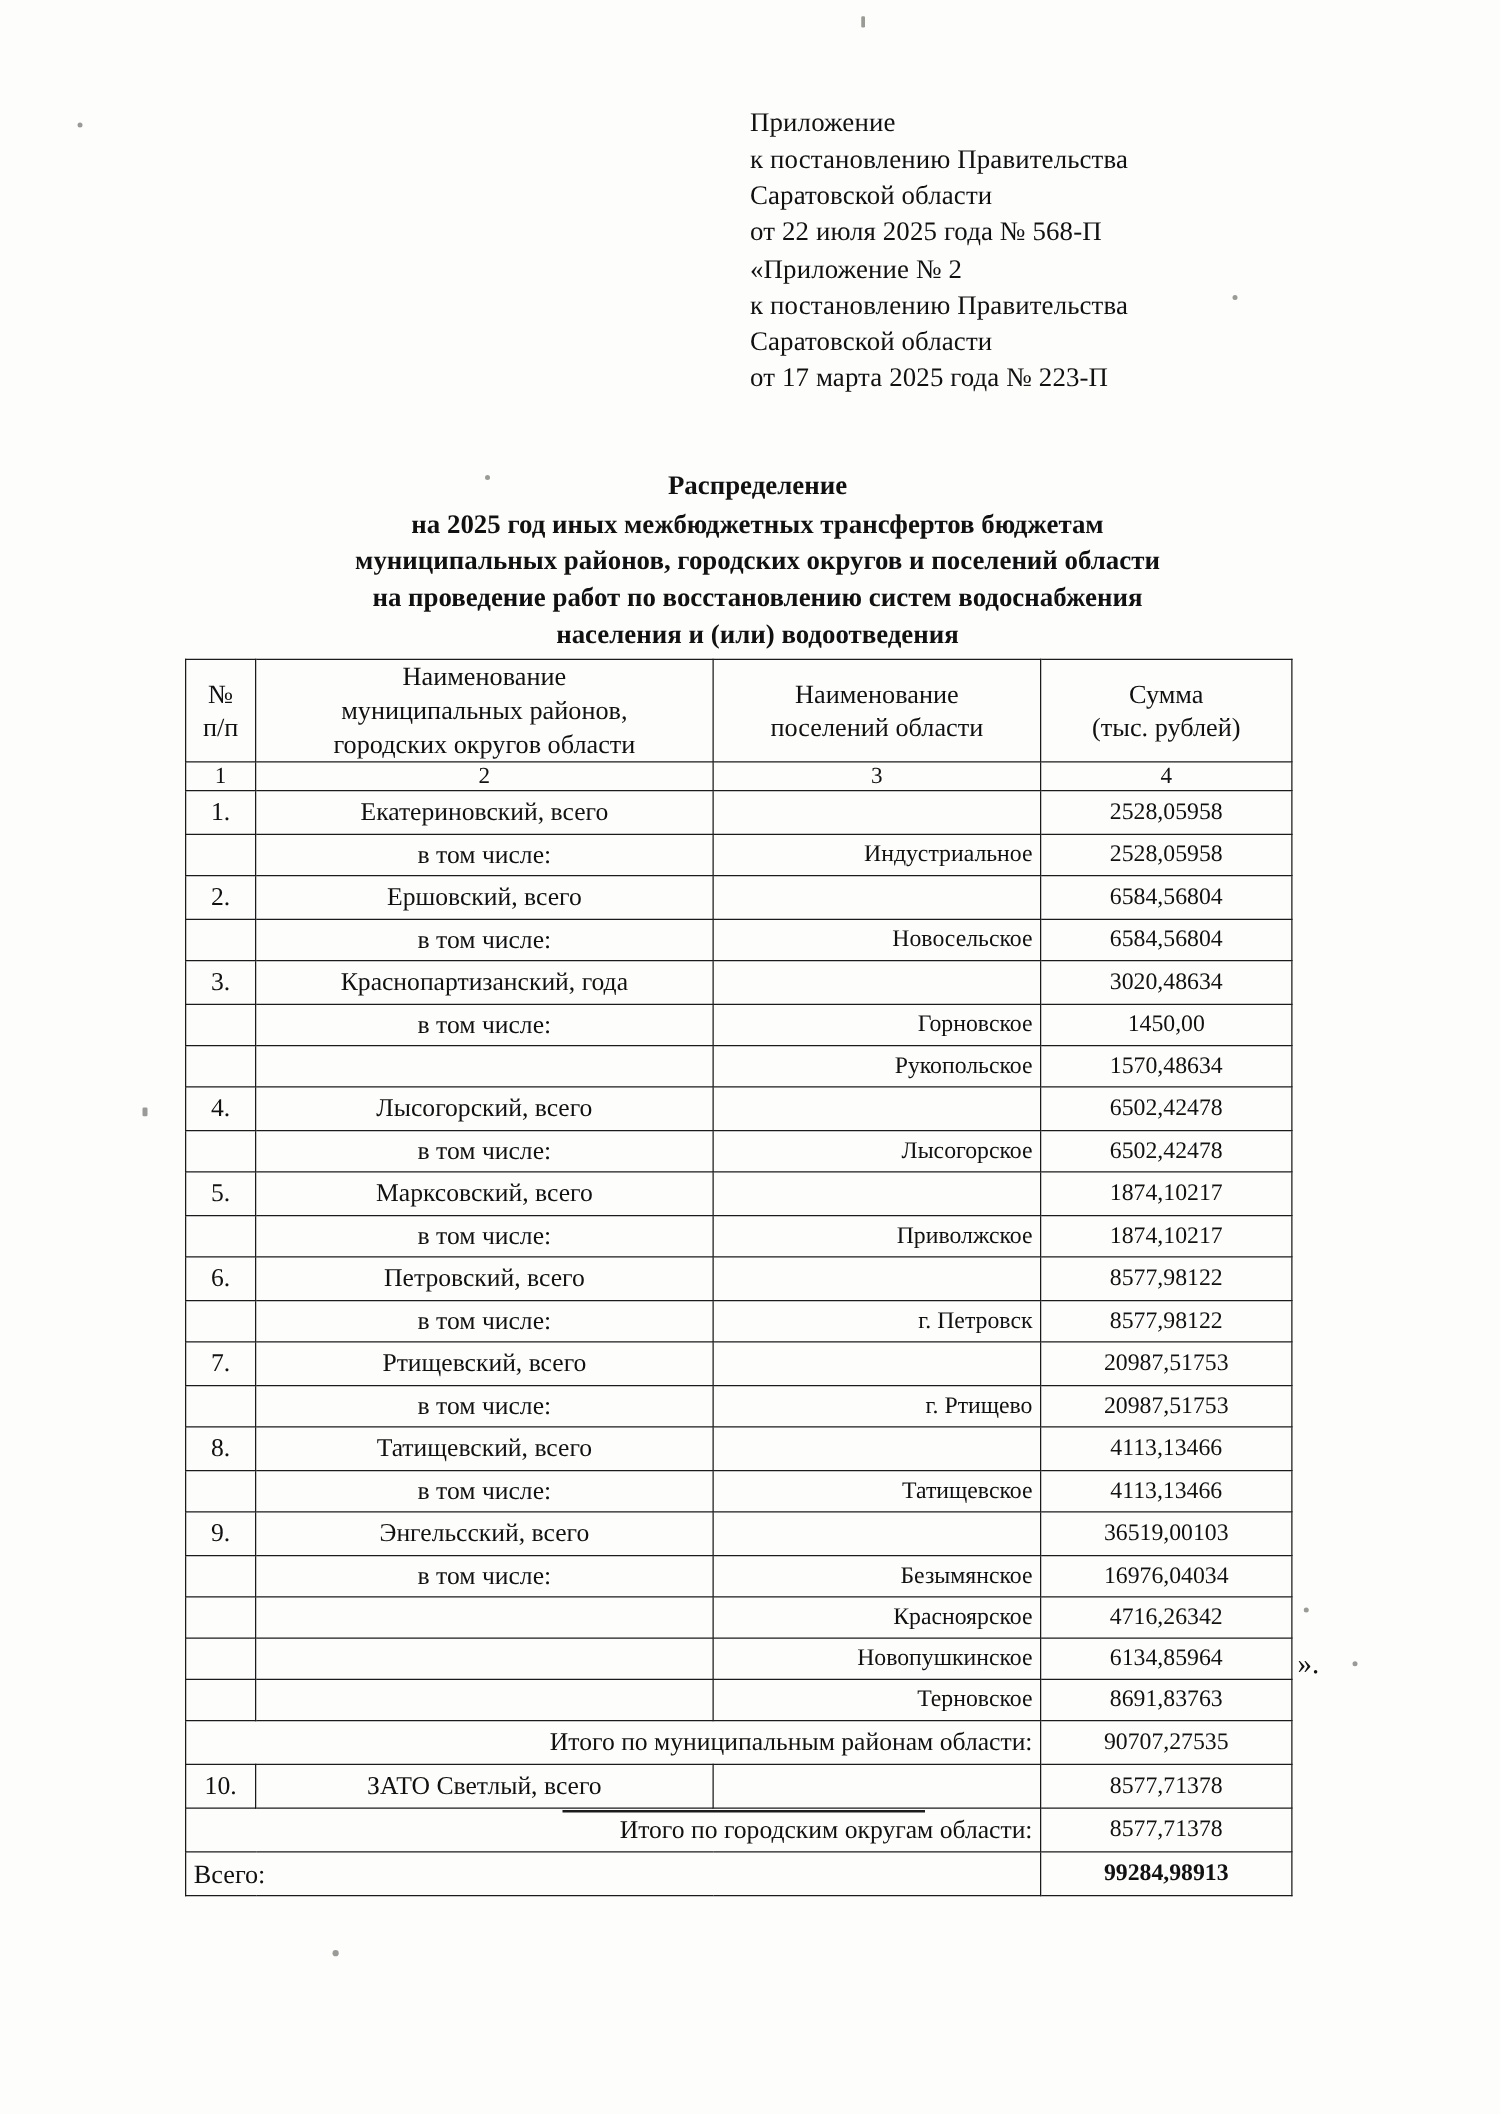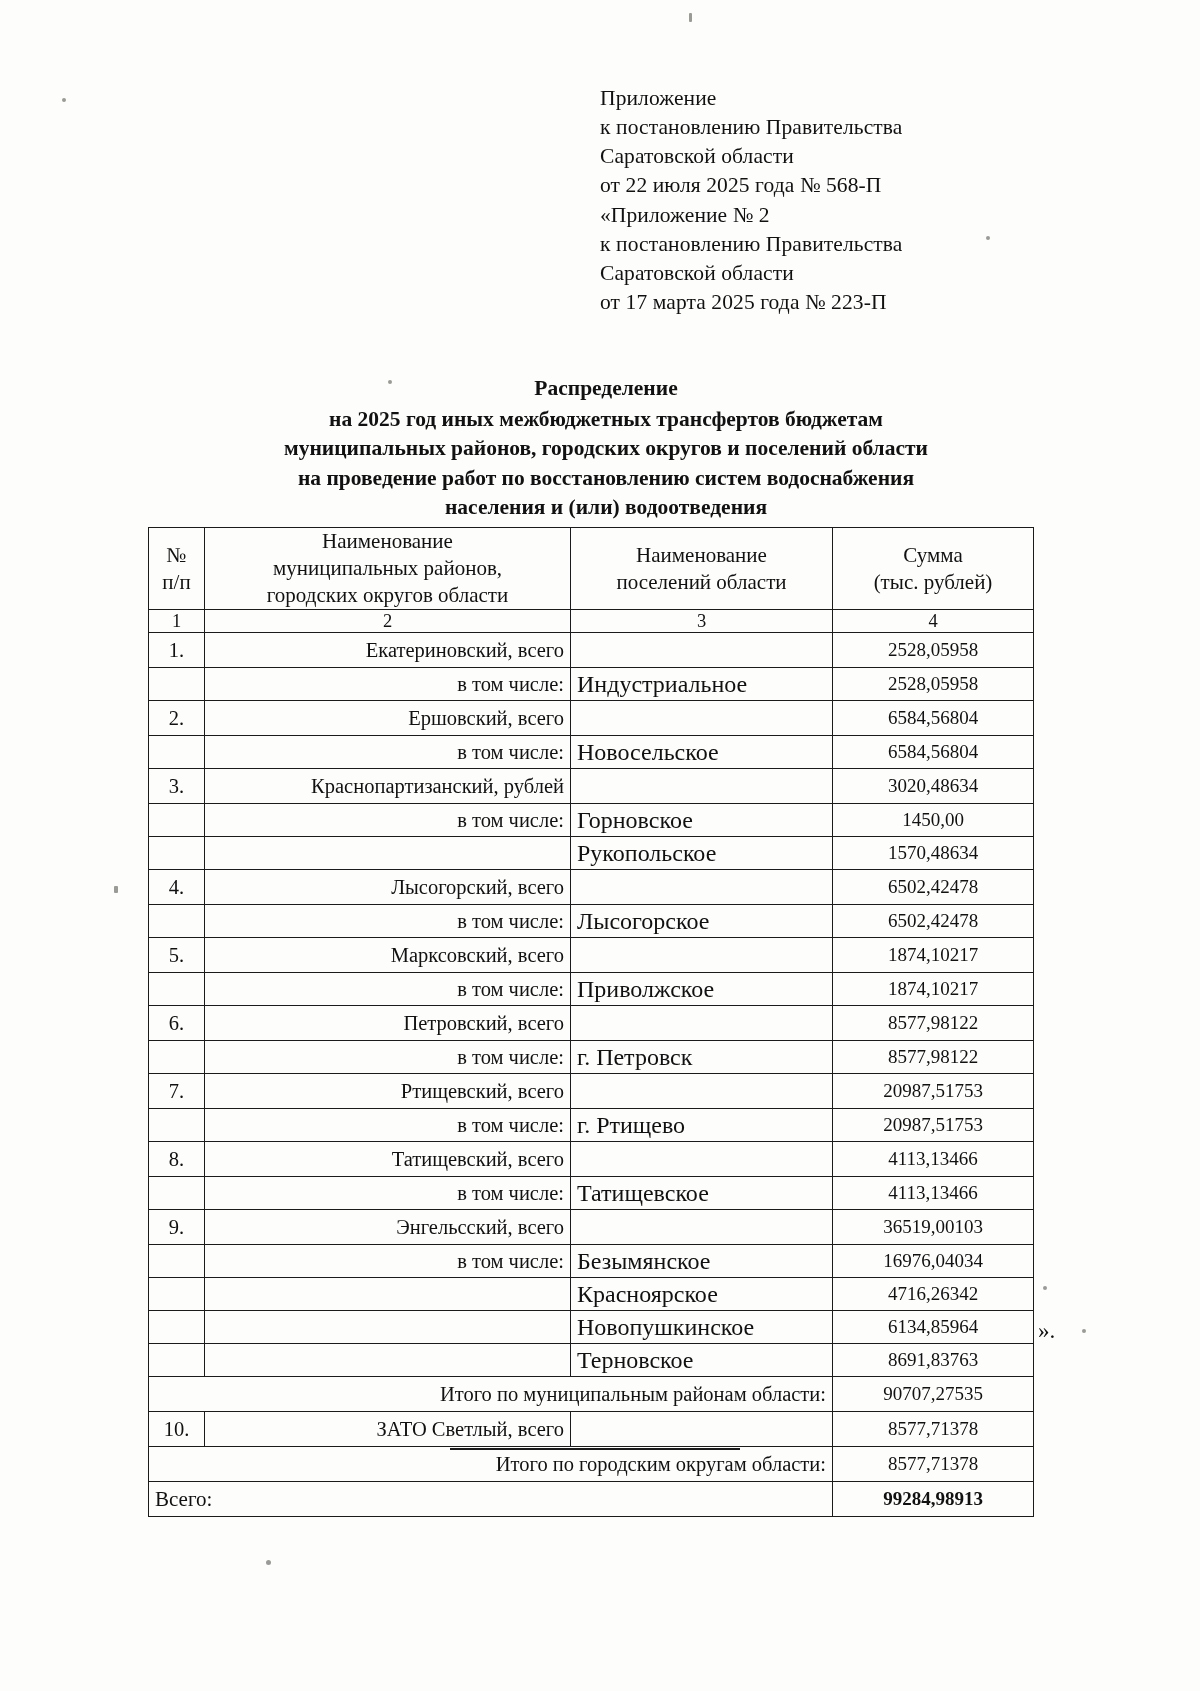--- a/index.html
+++ b/index.html
@@ -100,27 +100,27 @@
     font-size: 19px;
     white-space: nowrap;
     padding-left: 2px;
     padding-right: 2px;
   }
   td.idx {
     text-align: center;
     font-size: 20.5px;
   }
   td.name {
-    text-align: right;
+    text-align: center;
     font-size: 20.5px;
     white-space: nowrap;
   }
   td.settle {
-    text-align: left;
-    font-size: 24px;
+    text-align: right;
+    font-size: 19px;
     white-space: nowrap;
     margin-top: 24px;
   }
   tr.datarow td { height: 34px; }
   tr.subrow td { height: 32px; }
 
   td.total-label {
     text-align: right;
     font-weight: bold;
     font-size: 20.5px;
@@ -241,21 +241,21 @@
             <td class="num">6584,56804</td>
           </tr>
           <tr class="subrow">
             <td class="idx"></td>
             <td class="name">в том числе:</td>
             <td class="settle">Новосельское</td>
             <td class="num">6584,56804</td>
           </tr>
           <tr class="datarow">
             <td class="idx">3.</td>
-            <td class="name">Краснопартизанский, рублей</td>
+            <td class="name">Краснопартизанский, года</td>
             <td class="settle"></td>
             <td class="num">3020,48634</td>
           </tr>
           <tr class="subrow">
             <td class="idx"></td>
             <td class="name">в том числе:</td>
             <td class="settle">Горновское</td>
             <td class="num">1450,00</td>
           </tr>
           <tr class="subrow">

